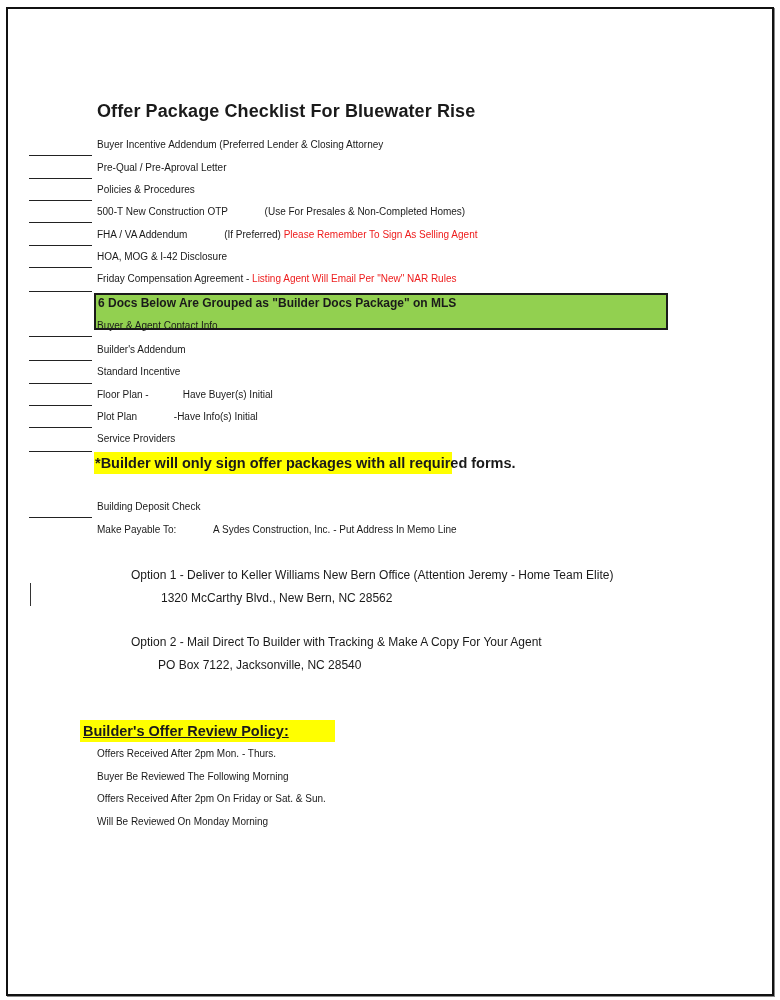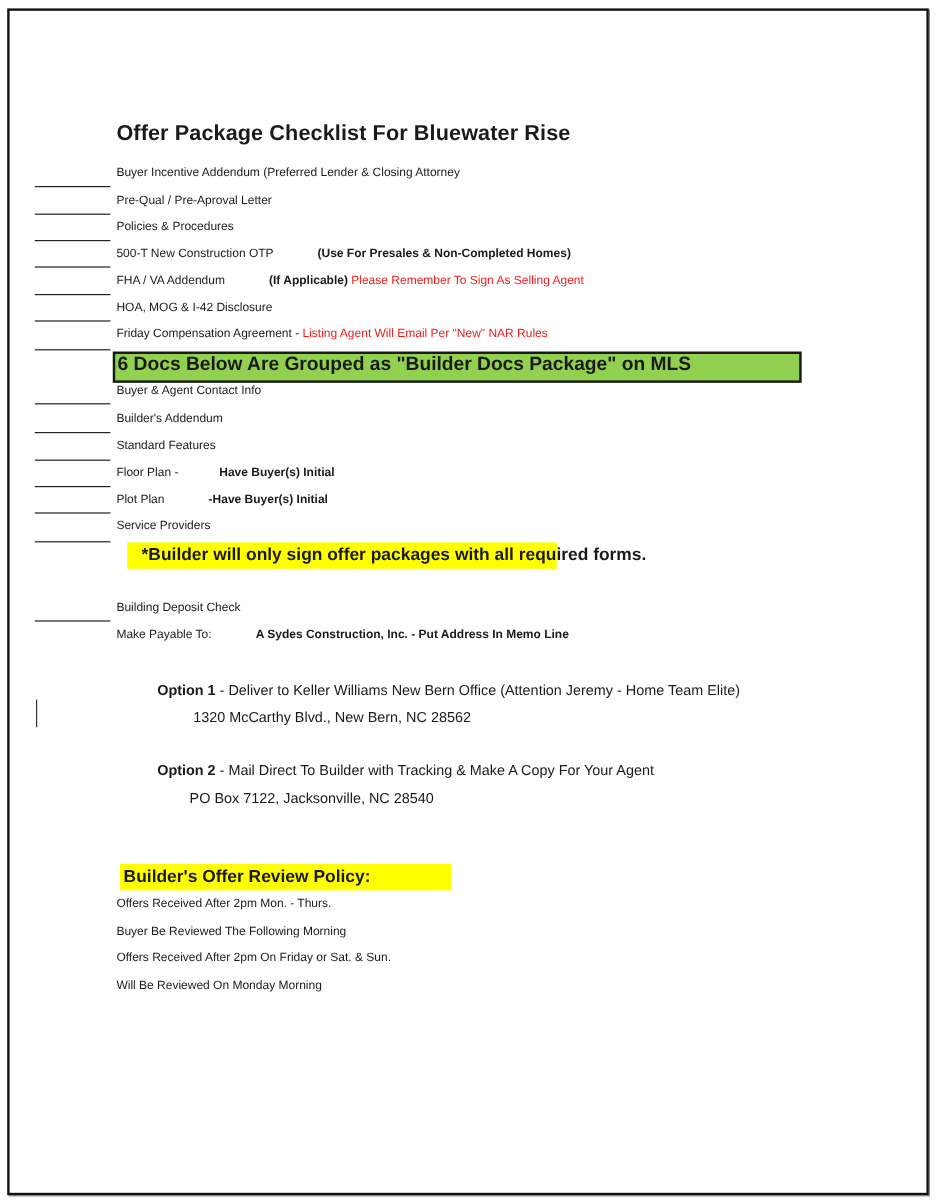--- a/index.html
+++ b/index.html
@@ -4,31 +4,31 @@
   <style>
     html, body { margin: 0; padding: 0; background: #ffffff; }
     body { width: 780px; height: 1000px; position: relative; overflow: hidden;
            font-family: "Liberation Sans", "DejaVu Sans", sans-serif; color: #1a1a1a; }
     .page { position: absolute; left: 6px; top: 7px; width: 768px; height: 989px;
             border: 2px solid #111; box-sizing: border-box; background: #fff;
             box-shadow: 1px 1px 0 #888; }
     .title { position: absolute; left: 97px; top: 78px; font-size: 18px; font-weight: bold; letter-spacing: 0.1px; margin-top: 23px; }
     .row { position: absolute; left: 97px; font-size: 10px; white-space: nowrap; line-height: 20px; }
     .blank { position: absolute; left: 29px; width: 63px; height: 0; border-top: 1.3px solid #222; }
-    .b { font-weight: bold; padding-left: 34px; }
+    .b { font-weight: normal; padding-left: 34px; }
     .red { color: #ee1c1c; }
-    .green-banner { position: absolute; left: 94px; top: 293px; width: 574px; height: 26px;
+    .green-banner { position: absolute; left: 94px; top: 293px; width: 574px; height: 37px;
                     background: #92d050; border: 2px solid #1a1a1a; box-sizing: border-box;
-                    font-weight: bold; font-size: 16px; line-height: 17px; padding-left: 2px; white-space: nowrap; }
+                    font-weight: bold; font-size: 12px; line-height: 17px; padding-left: 2px; white-space: nowrap; }
     .yellow { background: #ffff00; }
     .yellow-note { position: absolute; left: 94px; top: 452px; width: 358px; height: 22px;
-                   font-weight: bold; font-size: 14.5px; line-height: 22px; padding-left: 12px; white-space: nowrap; box-sizing: border-box; margin-left: 12px; }
+                   font-weight: bold; font-size: 14.5px; line-height: 22px; padding-left: 1px; white-space: nowrap; box-sizing: border-box; }
     .small { position: absolute; font-size: 12px; white-space: nowrap; line-height: 16px; }
-    .policy-head { position: absolute; left: 100px; top: 720px; width: 276px; height: 22px;
-                   font-weight: bold; font-size: 14.5px; line-height: 22px; padding-left: 3px; box-sizing: border-box; white-space: nowrap; }
+    .policy-head { position: absolute; left: 80px; top: 720px; width: 255px; height: 22px;
+                   font-weight: bold; font-size: 14.5px; line-height: 22px; padding-left: 3px; box-sizing: border-box; white-space: nowrap; text-decoration: underline; }
     .cursor-mark { position: absolute; left: 30px; top: 583px; width: 0; height: 23px; border-left: 1px solid #333; }
   </style>
 </head>
 <body>
 
 <div class="page"></div>
 
 <div class="title">Offer Package Checklist For Bluewater Rise</div>
 
 <div class="blank" style="top:155px"></div>
@@ -46,21 +46,21 @@
   <span>Policies &amp; Procedures</span>
 </div>
 
 <div class="blank" style="top:222px"></div>
 <div class="row" style="top:202px">
   <span>500-T New Construction OTP </span><span class="b">(Use For Presales &amp; Non-Completed Homes)</span>
 </div>
 
 <div class="blank" style="top:245px"></div>
 <div class="row" style="top:225px">
-  <span>FHA / VA Addendum </span><span class="b">(If Applicable)</span><span class="red"> Please Remember To Sign As Selling Agent</span>
+  <span>FHA / VA Addendum </span><span class="b">(If Preferred)</span><span class="red"> Please Remember To Sign As Selling Agent</span>
 </div>
 
 <div class="blank" style="top:267px"></div>
 <div class="row" style="top:247px">
   <span>HOA, MOG &amp; I-42 Disclosure</span>
 </div>
 
 <div class="blank" style="top:291px"></div>
 <div class="row" style="top:269px">
   <span>Friday Compensation Agreement - </span><span class="red">Listing Agent Will Email Per "New" NAR Rules</span>
@@ -73,31 +73,31 @@
   <span>Buyer &amp; Agent Contact Info</span>
 </div>
 
 <div class="blank" style="top:360px"></div>
 <div class="row" style="top:340px">
   <span>Builder's Addendum</span>
 </div>
 
 <div class="blank" style="top:383px"></div>
 <div class="row" style="top:362px">
-  <span>Standard Features</span>
+  <span>Standard Incentive</span>
 </div>
 
 <div class="blank" style="top:405px"></div>
 <div class="row" style="top:385px">
   <span>Floor Plan -</span><span class="b">Have Buyer(s) Initial</span>
 </div>
 
 <div class="blank" style="top:427px"></div>
 <div class="row" style="top:407px">
-  <span>Plot Plan </span><span class="b">-Have Buyer(s) Initial</span>
+  <span>Plot Plan </span><span class="b">-Have Info(s) Initial</span>
 </div>
 
 <div class="blank" style="top:451px"></div>
 <div class="row" style="top:429px">
   <span>Service Providers</span>
 </div>
 
 <div class="yellow-note yellow">*Builder will only sign offer packages with all required forms.</div>
 
 <div class="blank" style="top:517px"></div>

